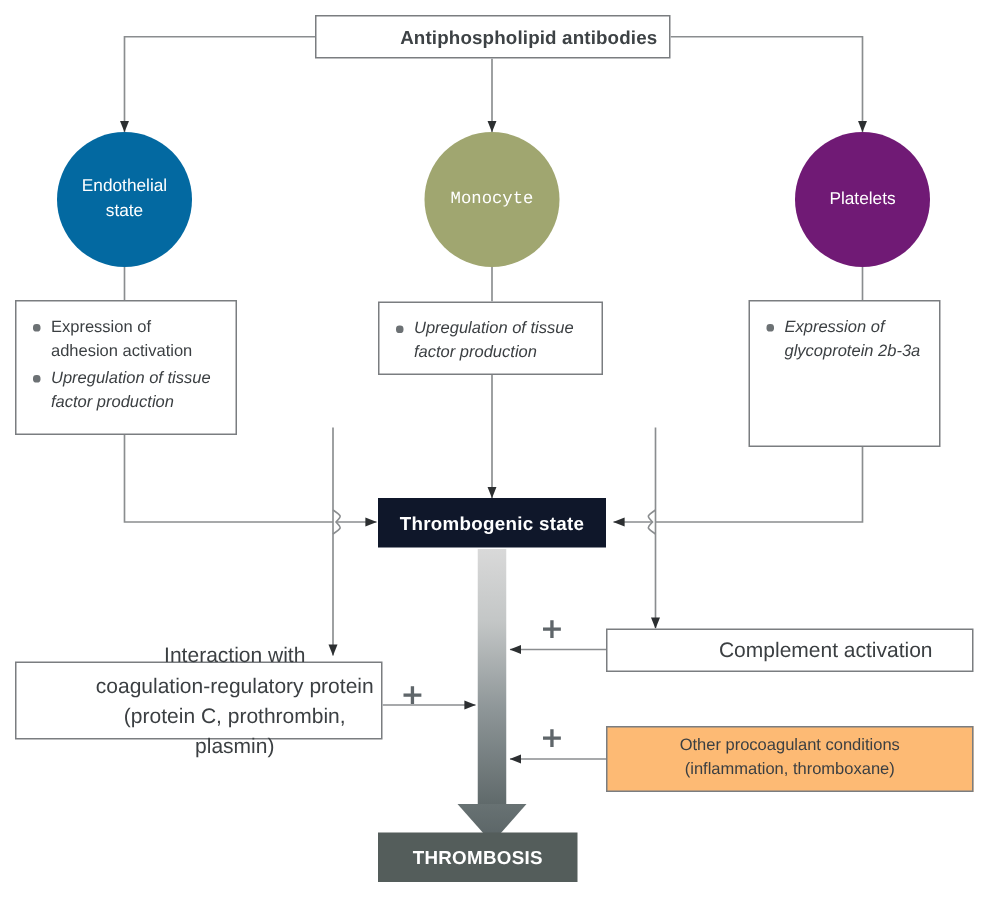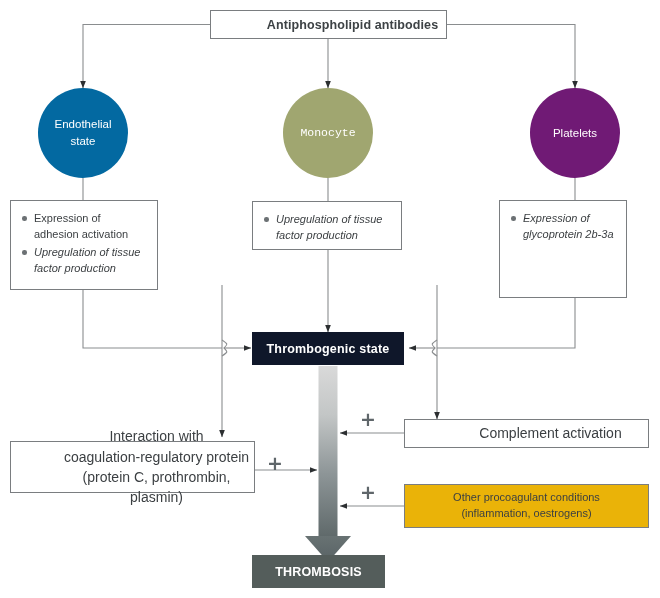--- a/index.html
+++ b/index.html
@@ -233,24 +233,24 @@
       <span>Interaction with</span><br>
       <span>coagulation-regulatory protein</span><br>
       <span>(protein C, prothrombin, plasmin)</span>
     </span>
   </div>
 
   <div class="node box ctr-box" style="left:404px;top:419px;width:245px;height:29px;">
     <span>Complement activation</span>
   </div>
 
-  <div class="node gray-box" style="left:404px;top:484px;width:245px;height:44px;background:#eab308;">
+  <div class="node gray-box" style="left:404px;top:484px;width:245px;height:44px;background:#fdba74;">
     <span>
       <span>Other procoagulant conditions</span><br>
-      <span>(inflammation, oestrogens)</span>
+      <span>(inflammation, thromboxane)</span>
     </span>
   </div>
 
   <div class="node dark-box" style="left:252px;top:555px;width:133px;height:33px;background:#545d5b;">
     <span>THROMBOSIS</span>
   </div>
 
   <div class="plus" style="left:267px;top:455px;">+</div>
   <div class="plus" style="left:360px;top:411px;">+</div>
   <div class="plus" style="left:360px;top:484px;">+</div>

